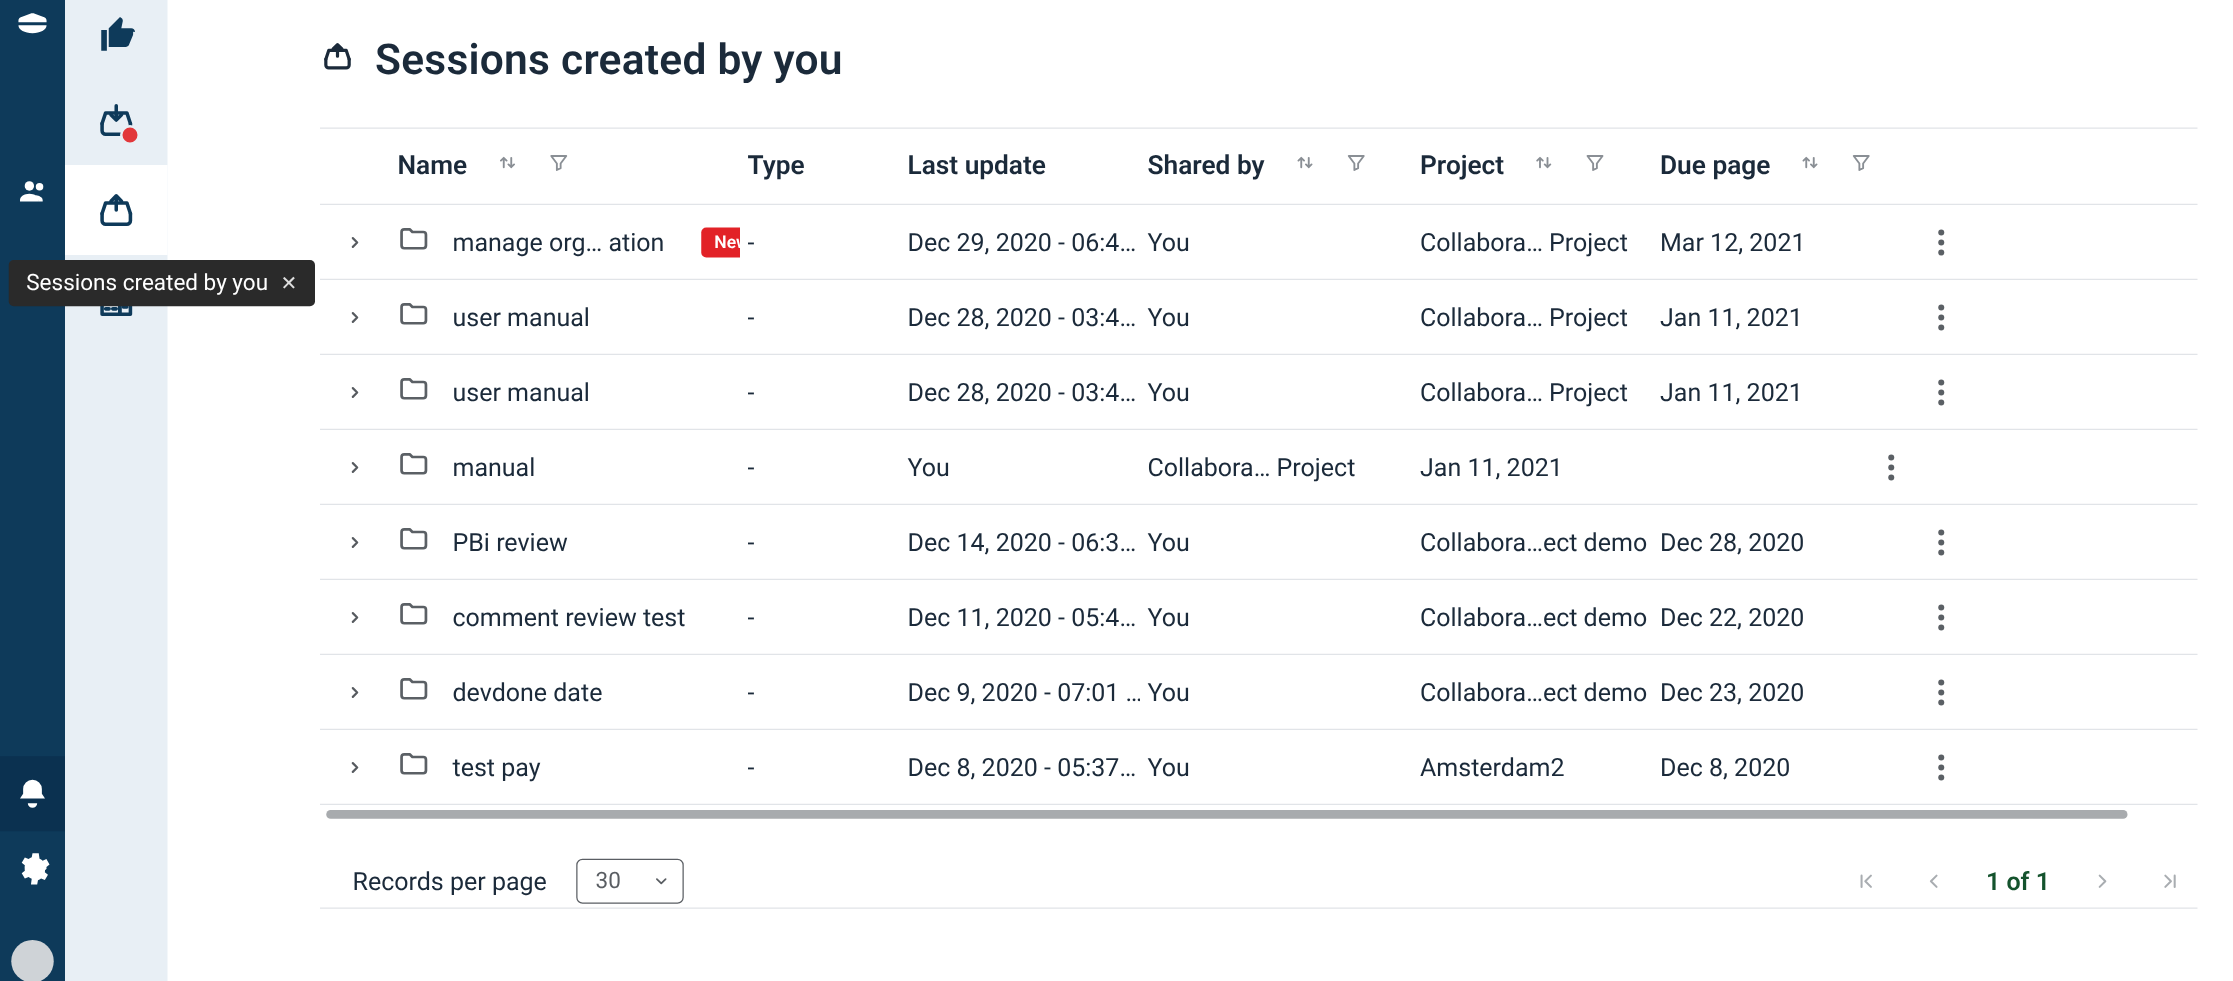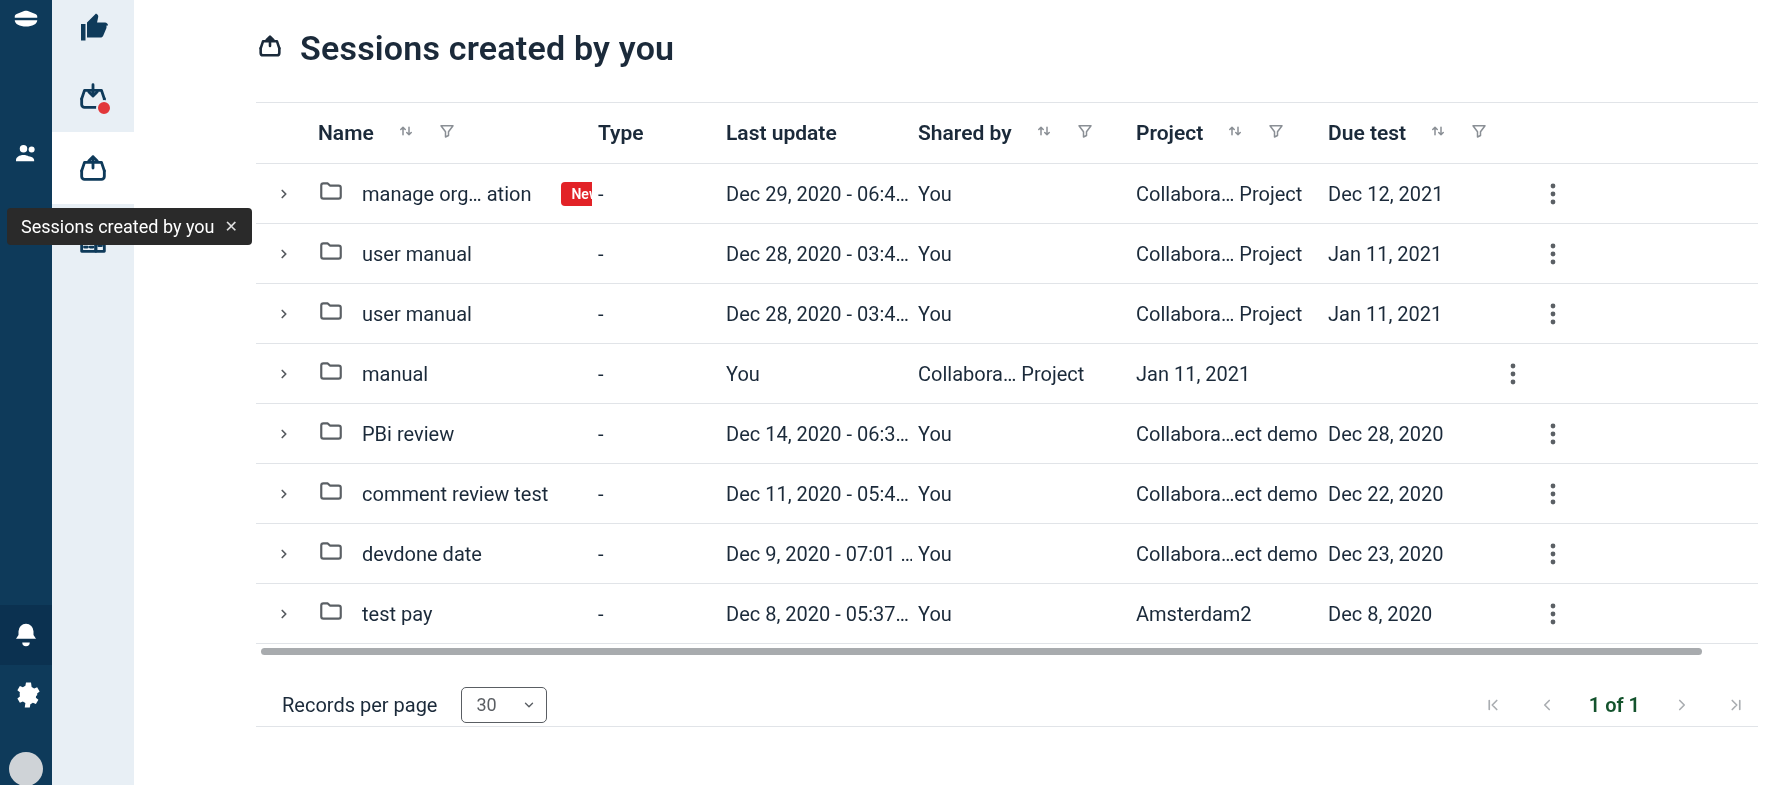--- a/index.html
+++ b/index.html
@@ -249,21 +249,21 @@
       <div class="th">
         <span>Project</span>
         <span class="sort"><svg viewBox="0 0 24 24">
               <path d="M8 7l0 10M8 7l-3 3M8 7l3 3M16 17l0-10M16 17l-3-3M16 17l3-3"></path>
             </svg></span>
         <span class="filter"><svg viewBox="0 0 24 24">
               <path d="M4 5h16l-6 8v5l-4 2v-7z"></path>
             </svg></span>
       </div>
       <div class="th">
-        <span>Due test</span>
+        <span>Due page</span>
         <span class="sort"><svg viewBox="0 0 24 24">
               <path d="M8 7l0 10M8 7l-3 3M8 7l3 3M16 17l0-10M16 17l-3-3M16 17l3-3"></path>
             </svg></span>
         <span class="filter"><svg viewBox="0 0 24 24">
               <path d="M4 5h16l-6 8v5l-4 2v-7z"></path>
             </svg></span>
       </div>
       <div class="th"></div>
     </div>
 
@@ -280,21 +280,21 @@
                 <path d="M3 7a2 2 0 0 1 2-2h4l2 2h8a2 2 0 0 1 2 2v8a2 2 0 0 1-2 2H5a2 2 0 0 1-2-2z"></path>
               </svg>
       </span>
       <span>manage org…  ation</span>
       <span class="badge-new">New</span>
     </div>
     <div class="td">-</div>
     <div class="td">Dec 29, 2020 - 06:4…</div>
     <div class="td">You</div>
     <div class="td">Collabora… Project</div>
-    <div class="td">Dec 12, 2021</div>
+    <div class="td">Mar 12, 2021</div>
     <div class="td kebab">
       <svg viewBox="0 0 6 22">
               <circle cx="3" cy="3" r="2.4"></circle>
               <circle cx="3" cy="11" r="2.4"></circle>
               <circle cx="3" cy="19" r="2.4"></circle>
             </svg>
     </div>
         </div>
         <div class="trow">
     <div class="td chev">

